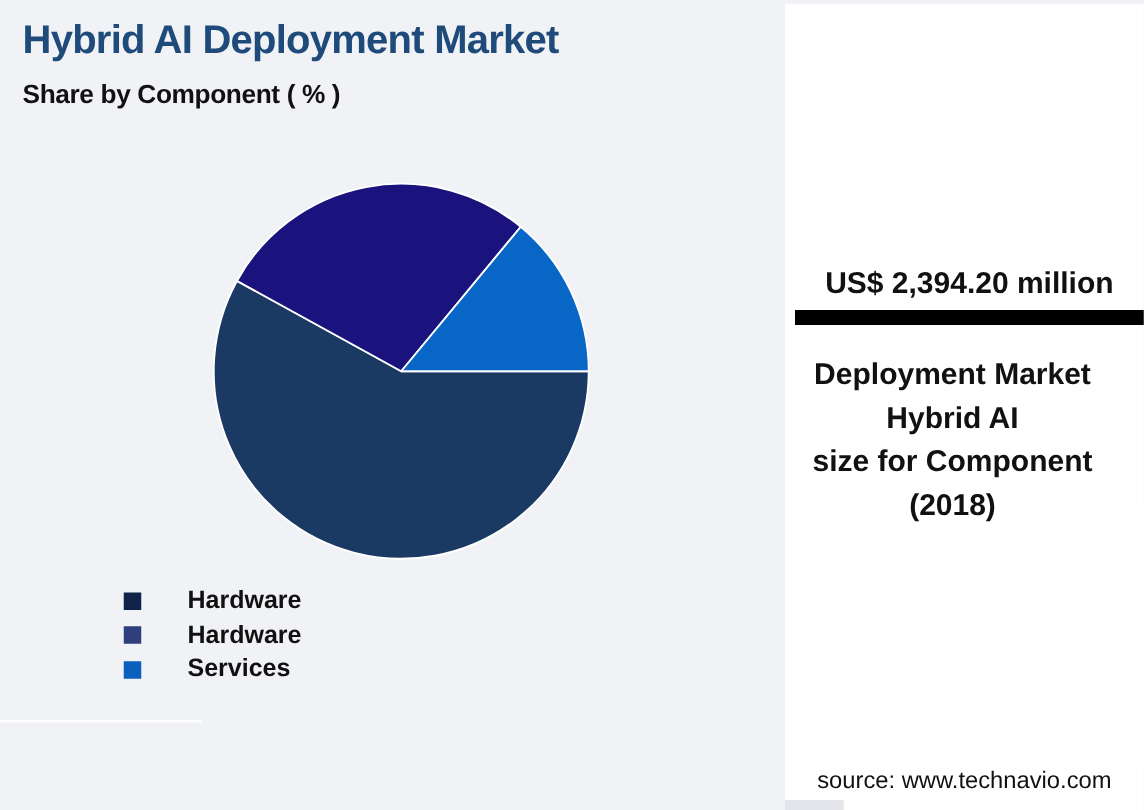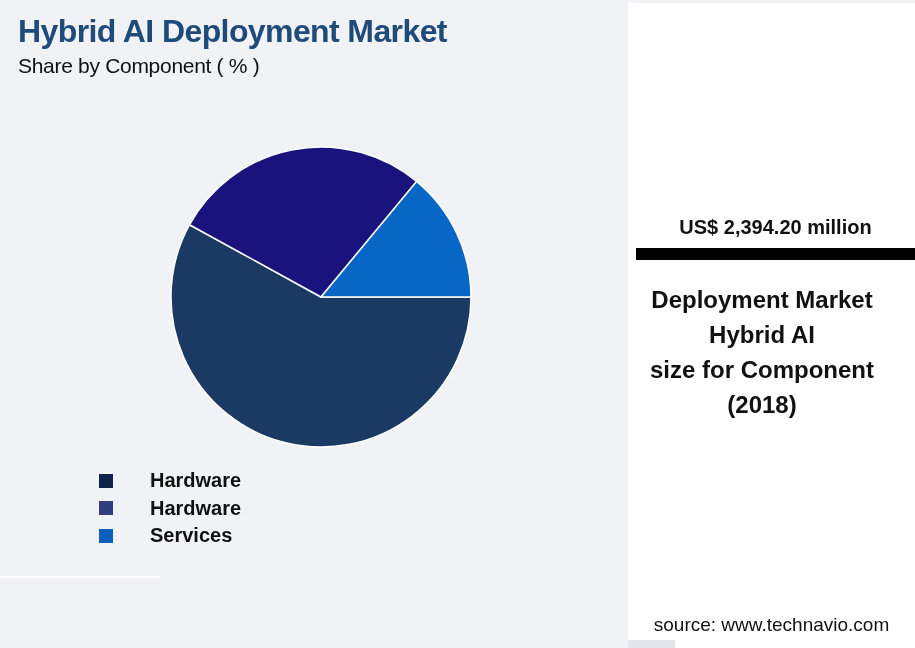--- a/index.html
+++ b/index.html
@@ -27,25 +27,25 @@
   .title {
     font-size: 32px;
     font-weight: 700;
     letter-spacing: -0.6px;
     color: var(--title-color);
     line-height: 40px;
     white-space: nowrap;
   }
   .subtitle {
     font-size: 21px;
-    font-weight: 400;
+    font-weight: 700;
     letter-spacing: -0.3px;
     color: var(--text-color);
     line-height: 26px;
-    margin-top: 2px;
+    margin-top: 12px;
     white-space: nowrap;
   }
   
   .pie-wrap { position: absolute; left: 170px; top: 146px; width: 302px; height: 302px; }
   .pie-wrap svg { display: block; width: 302px; height: 302px; }
   
   .legend { position: absolute; left: 99px; top: 467px; }
   .legend-row { display: flex; align-items: center; height: 27.5px; }
   .legend-swatch { width: 14px; height: 14px; flex: 0 0 14px; }
   .legend-label {
@@ -67,21 +67,21 @@
     position: absolute;
     left: 628px; top: 3px;
     width: 287px; height: 645px;
     background: var(--panel-bg);
   }
   .panel-value {
     position: absolute;
     left: 8px; top: 209px;
     width: 279px;
     text-align: center;
-    font-size: 20px;
+    font-size: 24px;
     font-weight: 700;
     color: var(--text-color);
     line-height: 30px;
     white-space: nowrap;
   }
   .panel-bar {
     position: absolute;
     left: 8px; top: 245px;
     width: 279px; height: 12px;
     background: var(--divider-bar-color);

